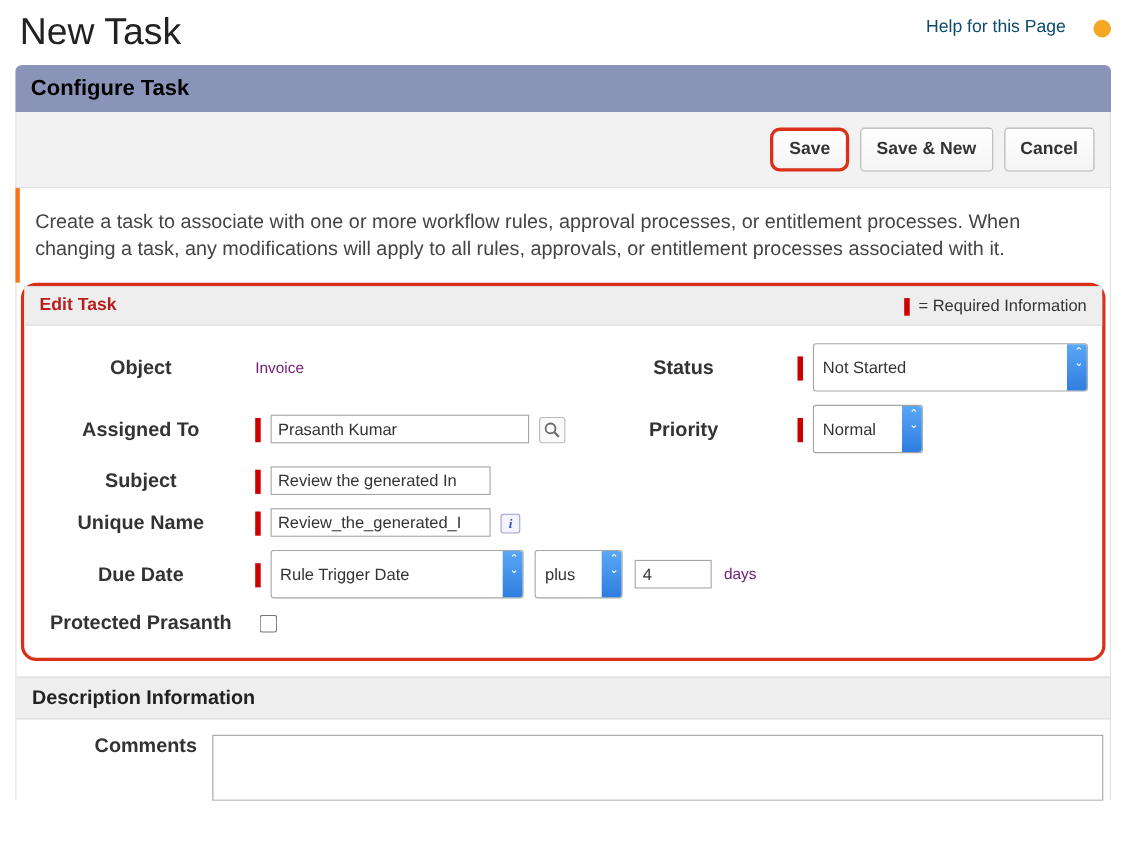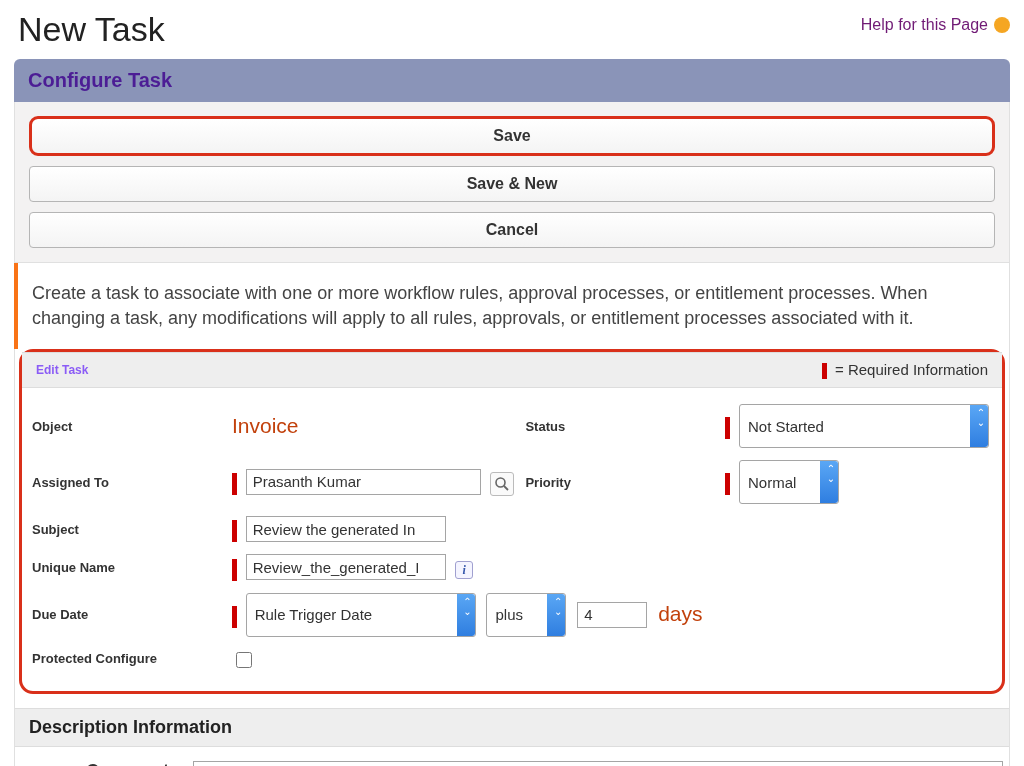--- a/index.html
+++ b/index.html
@@ -18,53 +18,53 @@
     align-items: flex-start;
     padding: 10px 0 10px 4px;
   }
   .page-title {
     font-size: 34px;
     font-weight: normal;
     color: #222;
     margin: 0;
   }
   .help-link {
-    color: #701a75;
+    color: #0c4a6e;
     font-size: 16px;
     text-decoration: none;
     margin-top: 6px;
     display: flex;
-    align-items: center;
+    align-items: flex-end;
+    gap: 19px;
   }
   .help-icon {
     display: inline-block;
     width: 16px; height: 16px;
     background: #f5a623;
     border-radius: 50%;
     margin-left: 6px;
   }
   .section-bar {
     background: #8a94b8;
-    color: #4c1d95;
+    color: #000000;
     font-weight: bold;
     font-size: 20px;
     padding: 10px 14px;
     border-top-left-radius: 6px;
     border-top-right-radius: 6px;
   }
   .button-row {
     background: #f3f2f2;
     border: 1px solid #e0e0e0;
     border-top: none;
     padding: 14px 14px;
     text-align: right;
     display:flex;
     justify-content:flex-end;
     gap:10px;
-    flex-direction:column;
   }
   .btn {
     font-size: 16px;
     font-weight: bold;
     color: #333;
     background: linear-gradient(#fff,#f4f4f4);
     border: 1px solid #b5b5b5;
     border-radius: 4px;
     padding: 8px 14px;
     cursor: pointer;
@@ -94,23 +94,23 @@
   .subheader {
     background: #eeeeee;
     border-top: 1px solid #ddd;
     border-bottom: 1px solid #ddd;
     padding: 8px 14px;
     display:flex;
     justify-content:space-between;
     align-items:center;
   }
   .subheader-title {
-    font-size: 12px;
-    font-weight: bold;
-    color: #8b5cf6;
+    font-size: 16px;
+    font-weight: bold;
+    color: #b91c1c;
   }
   .req-legend {
     font-size: 15px;
     color: #333;
   }
   .req-mark {
     display:inline-block;
     width: 5px;
     height: 16px;
     background: #c00;
@@ -120,22 +120,22 @@
   .form-table {
     width: 100%;
     border-spacing: 0;
     padding: 10px 6px 14px 6px;
   }
   .form-table td {
     padding: 6px 4px;
     vertical-align: middle;
   }
   .label-cell {
-    text-align: left;
-    font-size: 13px;
+    text-align: center;
+    font-size: 18px;
     color: #333;
     font-weight: bold;
     width: 200px;
     padding-right: 12px;
     vertical-align: top;
     padding-top:10px;
   }
   .value-cell { }
   .req-bar {
     display:inline-block;
@@ -204,21 +204,21 @@
     margin-left:6px;
     text-align:center;
     font-family:Georgia, serif;
     font-style:italic;
     font-weight:bold;
     color:#3355aa;
     font-size:12px;
     line-height:16px;
   }
   .checkbox { width:16px;height:16px; }
-  .static-text { font-size:21px; color:#c2410c; }
+  .static-text { font-size:14px; color:#701a75; }
   .subheader2 {
     background: #eeeeee;
     border-top: 1px solid #ddd;
     border-bottom: 1px solid #ddd;
     padding: 8px 14px;
     font-size: 18px;
     font-weight: bold;
     color: #222;
     margin-top:14px;
   }
@@ -336,21 +336,21 @@
                 <option>plus</option>
               </select>
             </span>
             &nbsp;
             <input class="text" style="width: 70px;" value="4">
             &nbsp;
             <span class="static-text">days</span>
           </td>
         </tr>
         <tr>
-          <td class="label-cell" style="line-height:1.1">Protected Configure</td>
+          <td class="label-cell" style="line-height:1.1">Protected Prasanth</td>
           <td class="value-cell" colspan="3">
             <input type="checkbox" class="checkbox" style="">
           </td>
         </tr>
       </tbody>
         </table>
     </div>
 
     <div class="subheader2">Description Information</div>
     <div class="comments-row">

